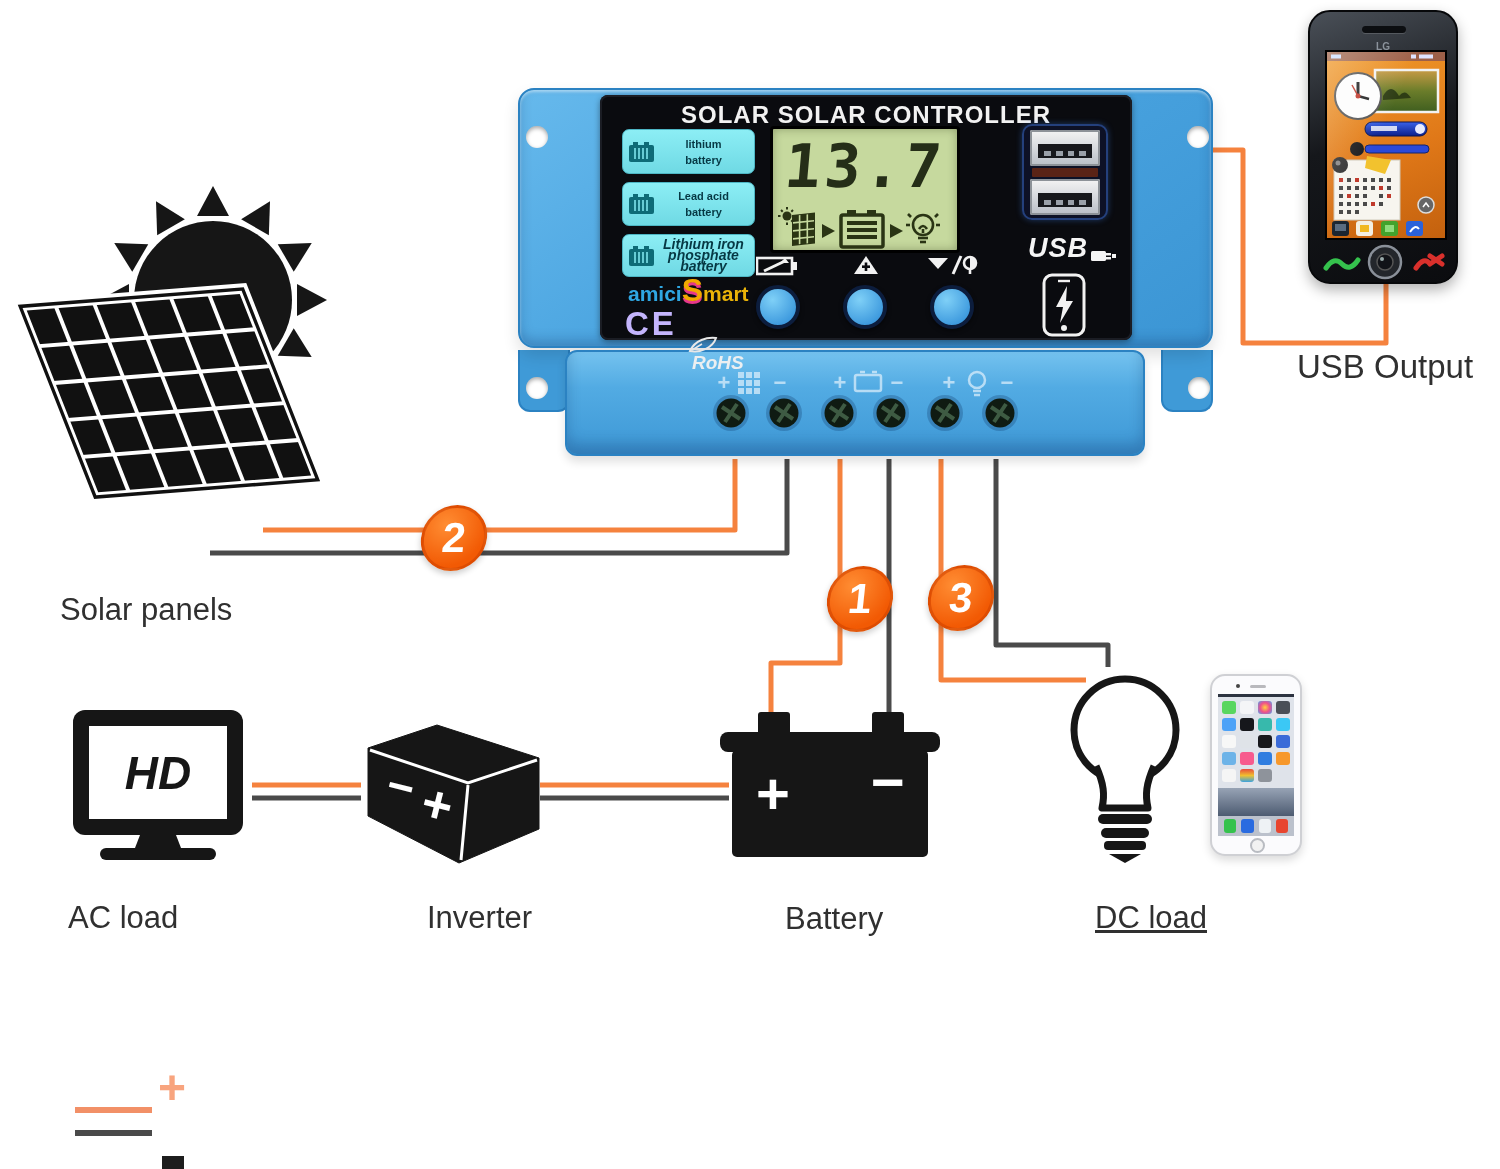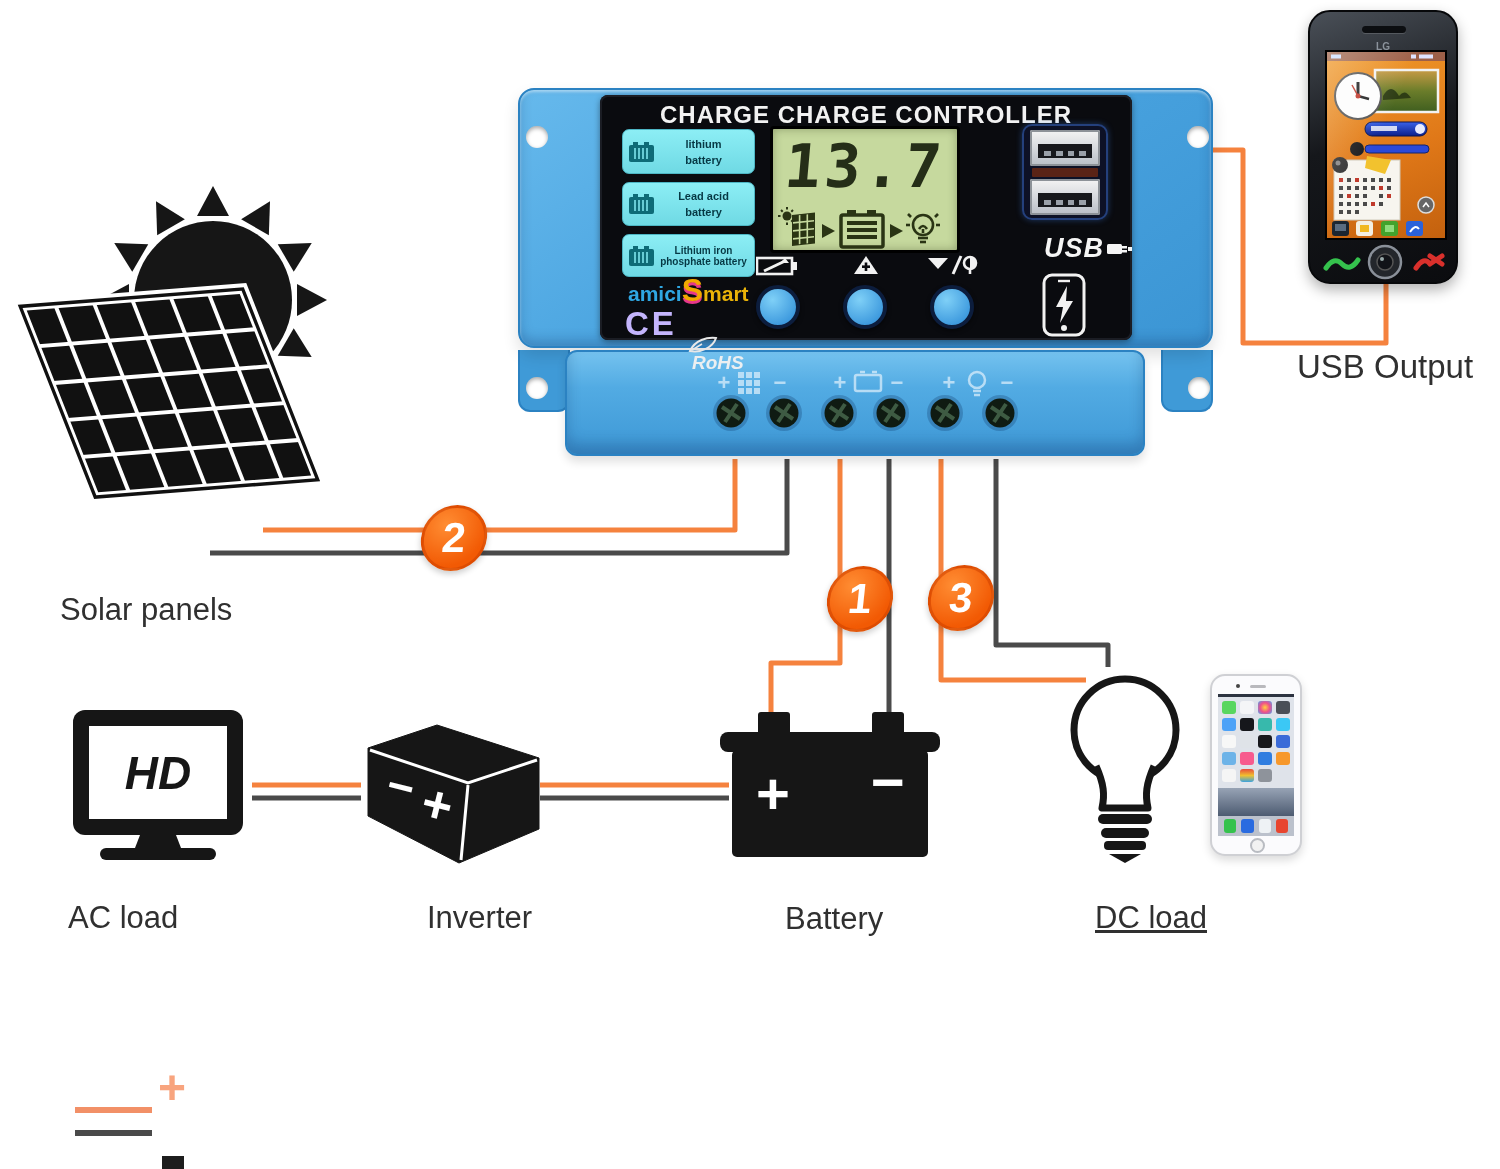--- a/index.html
+++ b/index.html
@@ -26,21 +26,21 @@
     background:linear-gradient(180deg,#74c2ef 0%,#52abe3 35%,#3e98d6 100%);
     border:2px solid #2b82c2;box-sizing:border-box;
     box-shadow:inset 0 -10px 14px rgba(10,40,90,.25), 0 6px 10px rgba(0,0,0,.12);}
   .plate{position:absolute;left:82px;top:7px;width:532px;height:245px;background:#0a0b0f;border-radius:8px;
     box-shadow:inset 0 0 0 2px #1b1d24, 0 2px 6px rgba(0,0,0,.4);}
   .ctrl-title{position:absolute;left:0;top:6px;width:100%;text-align:center;color:#f2f2f2;
     font-size:24px;font-weight:700;letter-spacing:1px;}
   .btype{position:absolute;left:22px;width:133px;border-radius:7px;display:flex;align-items:center;
     background:linear-gradient(180deg,#8ceef5,#6fd9e4);border:1px solid #4db6c4;box-sizing:border-box;padding:2px 4px;}
   .btype-label{flex:1;text-align:center;color:#063844;font-weight:700;font-size:11px;line-height:16px;white-space:pre-line;}
-  .btype.small .btype-label{font-size:10px;line-height:11px;}
+  .btype.small .btype-label{font-size:14px;line-height:11px;font-style:italic;}
   .lcd{position:absolute;left:170px;top:31px;width:190px;height:127px;background:#c6d99e;
     border:3px solid #000;border-radius:4px;box-sizing:border-box;box-shadow:inset 0 0 10px rgba(40,50,20,.35);}
   .lcd-digits{margin-top:2px;text-align:center;font-family:"DejaVu Sans Mono",monospace;font-weight:bold;
     font-size:60px;letter-spacing:4px;color:#252e18;transform:skewX(-5deg);}
   .btn{position:absolute;width:44px;height:44px;border-radius:50%;
     background:radial-gradient(circle at 35% 30%,#7fd0f7,#3e9ade 75%);
     border:4px solid #0c1d3d;box-sizing:border-box;box-shadow:0 2px 4px rgba(0,0,0,.5);}
   .brand{position:absolute;left:28px;top:177px;white-space:nowrap;}
   .brand .p1{color:#2fa7e3;font-weight:700;font-size:21px;}
   .brand .p2{color:#f2a800;font-weight:800;font-size:32px;text-shadow:0 3px 0 #e8388a;}
@@ -49,21 +49,21 @@
   .rohs{position:absolute;left:84px;top:206px;color:#eceff1;margin-top:39px;}
   .rohs .rtxt{font-style:italic;font-weight:700;font-size:19px;margin-left:8px;}
   .usb-block{position:absolute;left:422px;top:29px;width:86px;height:96px;background:#0d1126;border-radius:10px;
     box-shadow:inset 0 0 0 2px #24407c, 0 0 6px rgba(70,140,255,.35);}
   .usb-port{position:absolute;left:8px;width:70px;height:36px;background:linear-gradient(#f4f4f4,#b9bec6);
     border-radius:2px;box-shadow:inset 0 0 0 2px #8d9298;}
   .usb-slot{position:absolute;left:8px;top:14px;width:54px;height:14px;background:#17181c;display:flex;gap:5px;
     align-items:flex-end;padding:2px 6px;box-sizing:border-box;}
   .usb-slot i{display:block;width:7px;height:5px;background:#9aa0a8;}
   .usb-tongue{position:absolute;left:10px;top:44px;width:66px;height:9px;background:#5a2316;border-radius:1px;}
-  .usb-logo{position:absolute;left:444px;top:138px;display:flex;align-items:center;}
+  .usb-logo{position:absolute;left:428px;top:138px;display:flex;align-items:flex-end;}
   .usb-logo .utxt{color:#f5f5f5;font-weight:800;font-style:italic;font-size:27px;letter-spacing:1px;}
 
   
   .lgphone{position:absolute;left:1308px;top:10px;width:150px;height:274px;z-index:3;
     background:linear-gradient(160deg,#4a5058,#15171b 45%,#0b0c0f);border-radius:22px;
     border:2px solid #07080a;box-sizing:border-box;box-shadow:0 6px 14px rgba(0,0,0,.3);}
   .lg-speaker{position:absolute;left:52px;top:14px;width:44px;height:7px;background:#0c0e11;border-radius:4px;
     box-shadow:0 1px 0 rgba(255,255,255,.15);}
   .lg-logo{position:absolute;left:0;top:29px;width:100%;text-align:center;color:#8c939c;font-size:10px;font-weight:700;}
   .lg-screen{position:absolute;left:15px;top:38px;width:118px;height:186px;border:2px solid #000;box-sizing:content-box;
@@ -264,21 +264,21 @@
               <circle r="18" fill="rgba(15,55,100,.28)"></circle>
               <circle r="14.5" fill="#0f1b12"></circle>
               <line x1="-9" y1="-6" x2="9" y2="6" stroke="#3e5b43" stroke-width="4"></line>
               <line x1="-6" y1="9" x2="6" y2="-9" stroke="#3e5b43" stroke-width="4"></line>
             </g>
         </g>
       </svg>
     </div>
 
     <div class="plate">
-      <div class="ctrl-title">CHARGE CHARGE CONTROLLER</div>
+      <div class="ctrl-title">SOLAR SOLAR CONTROLLER</div>
 
       <div class="btype" style="top:34px;height:45px;">
         <svg width="30" height="24" viewBox="0 0 30 24">
           <rect x="6" y="2" width="5" height="3" fill="#0e6b77"></rect>
             <rect x="17" y="2" width="5" height="3" fill="#0e6b77"></rect>
           <rect x="2" y="5" width="25" height="17" rx="2" fill="#0e6b77"></rect>
           <g stroke="#7fe4ec" stroke-width="1.6">
               <line x1="8" y1="8" x2="8" y2="19"></line>
               <line x1="12" y1="8" x2="12" y2="19"></line>
               <line x1="16" y1="8" x2="16" y2="19"></line>

